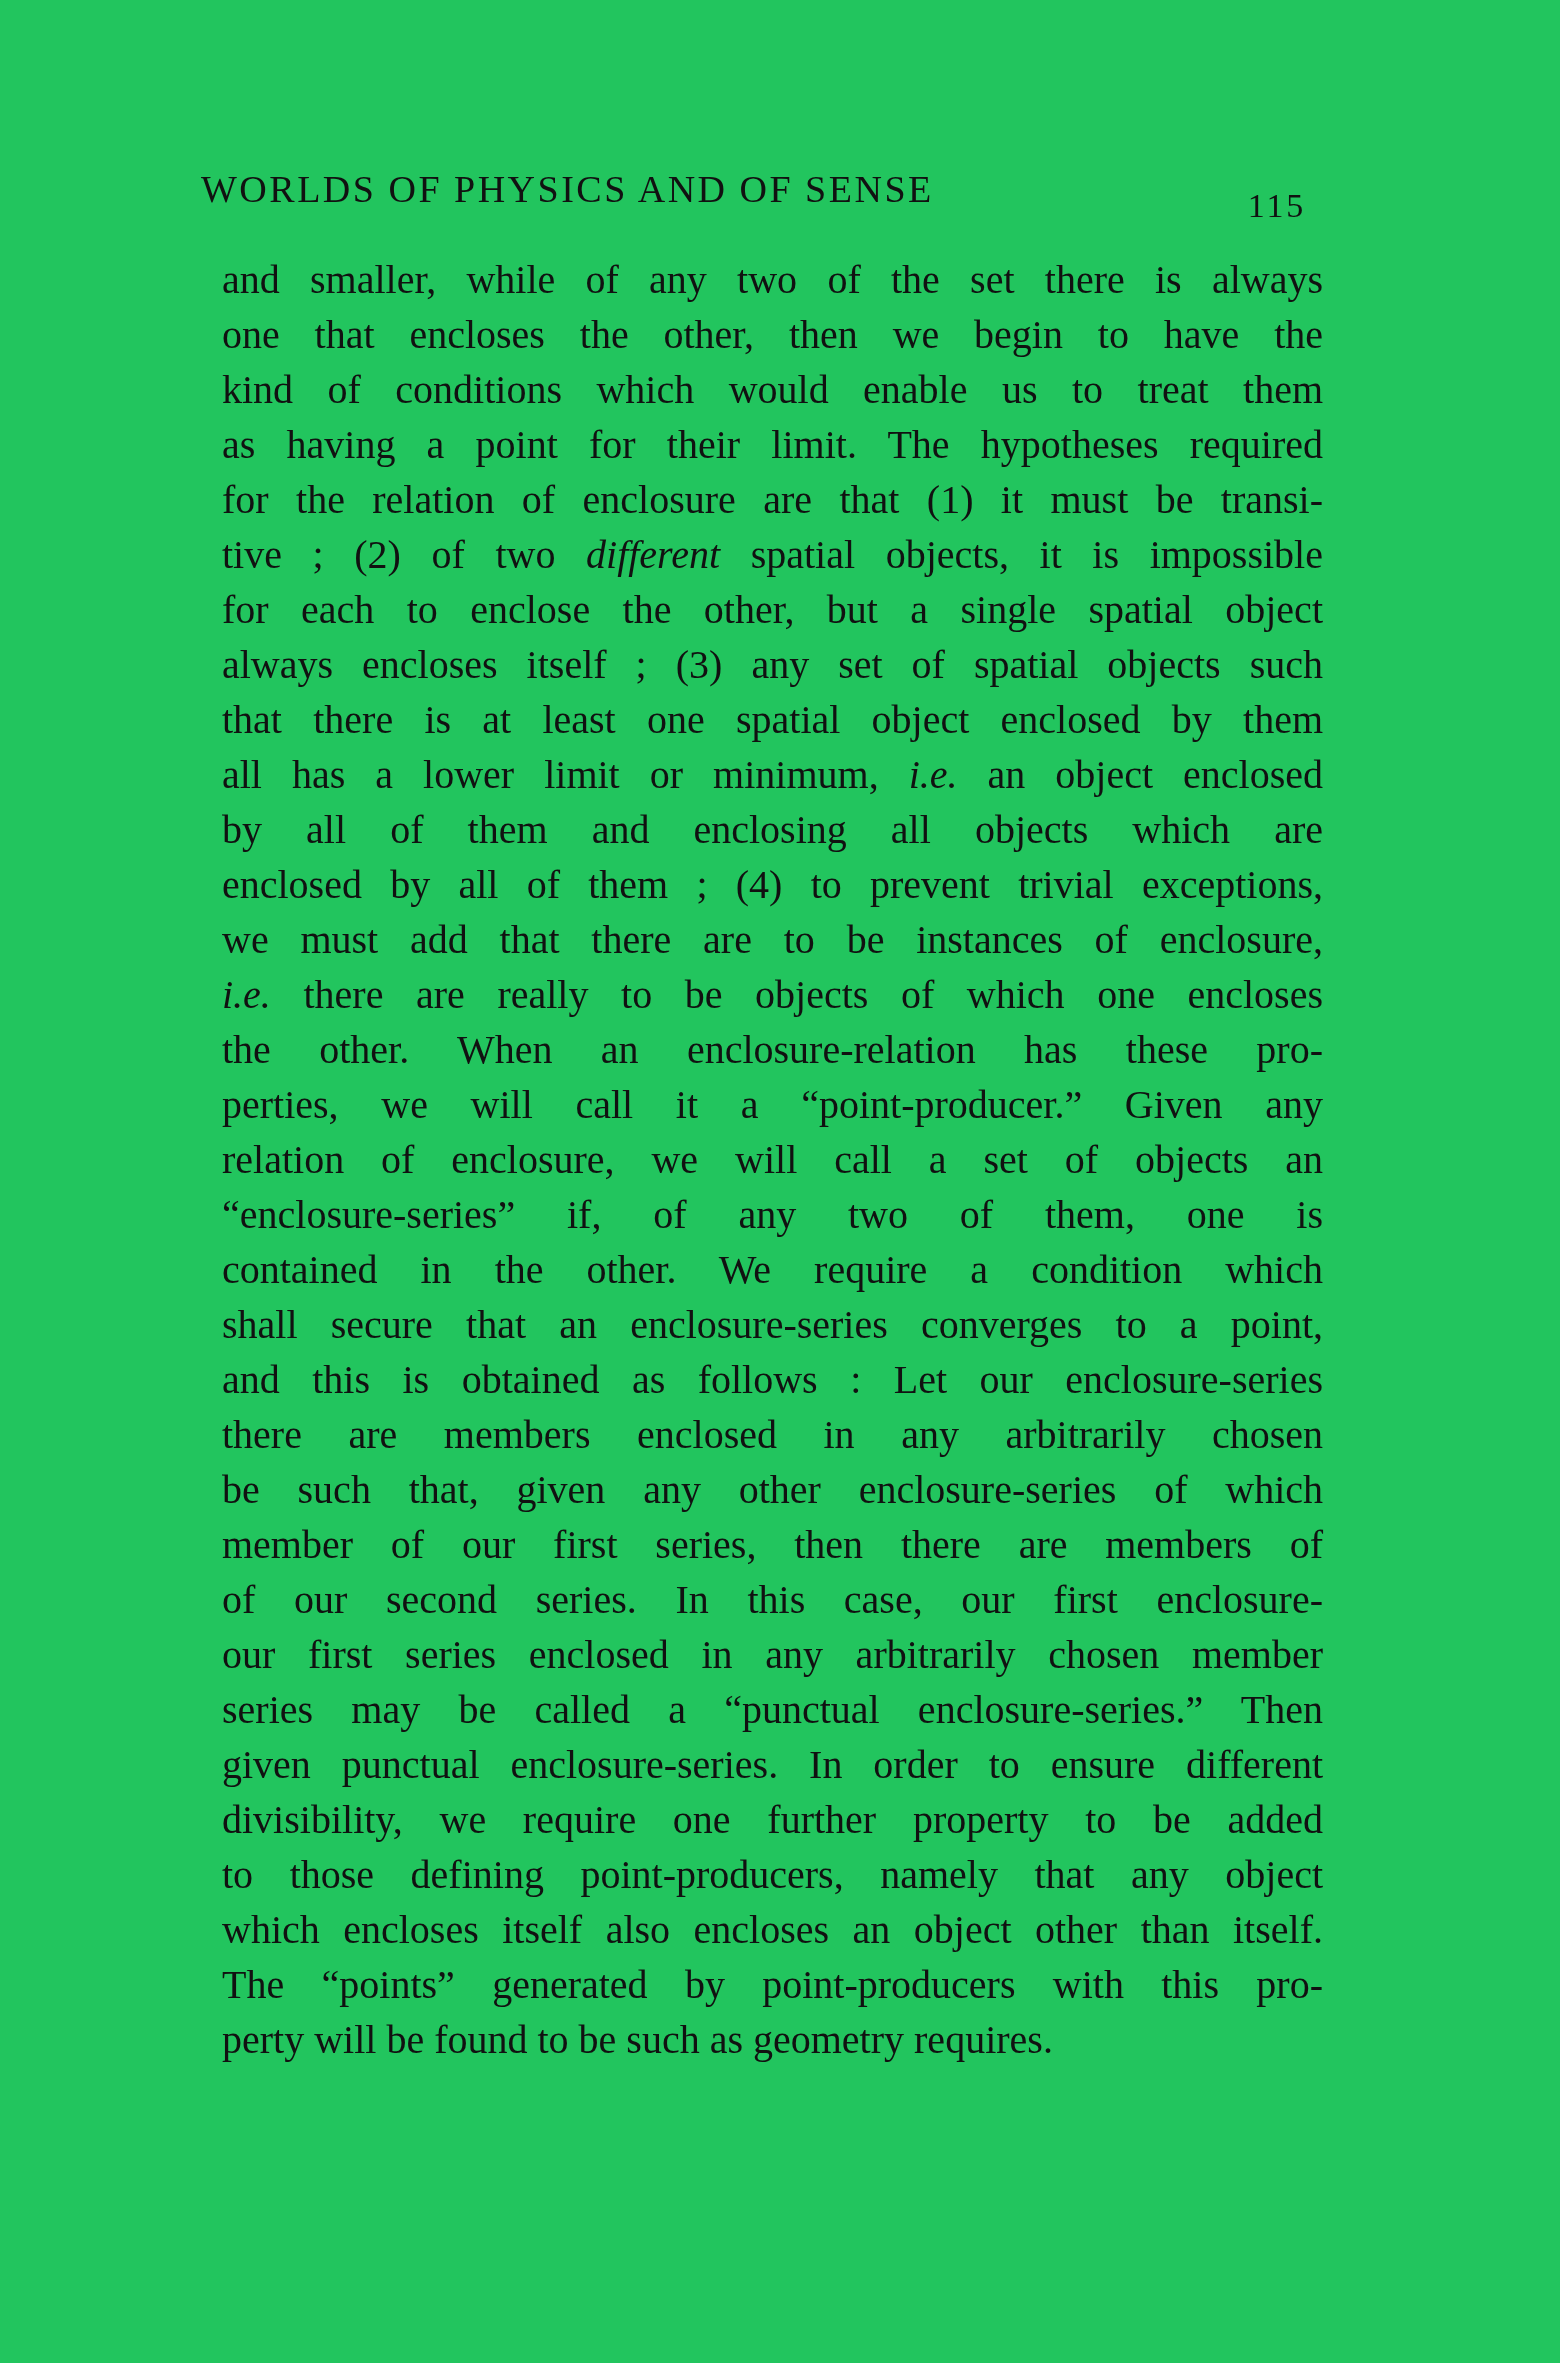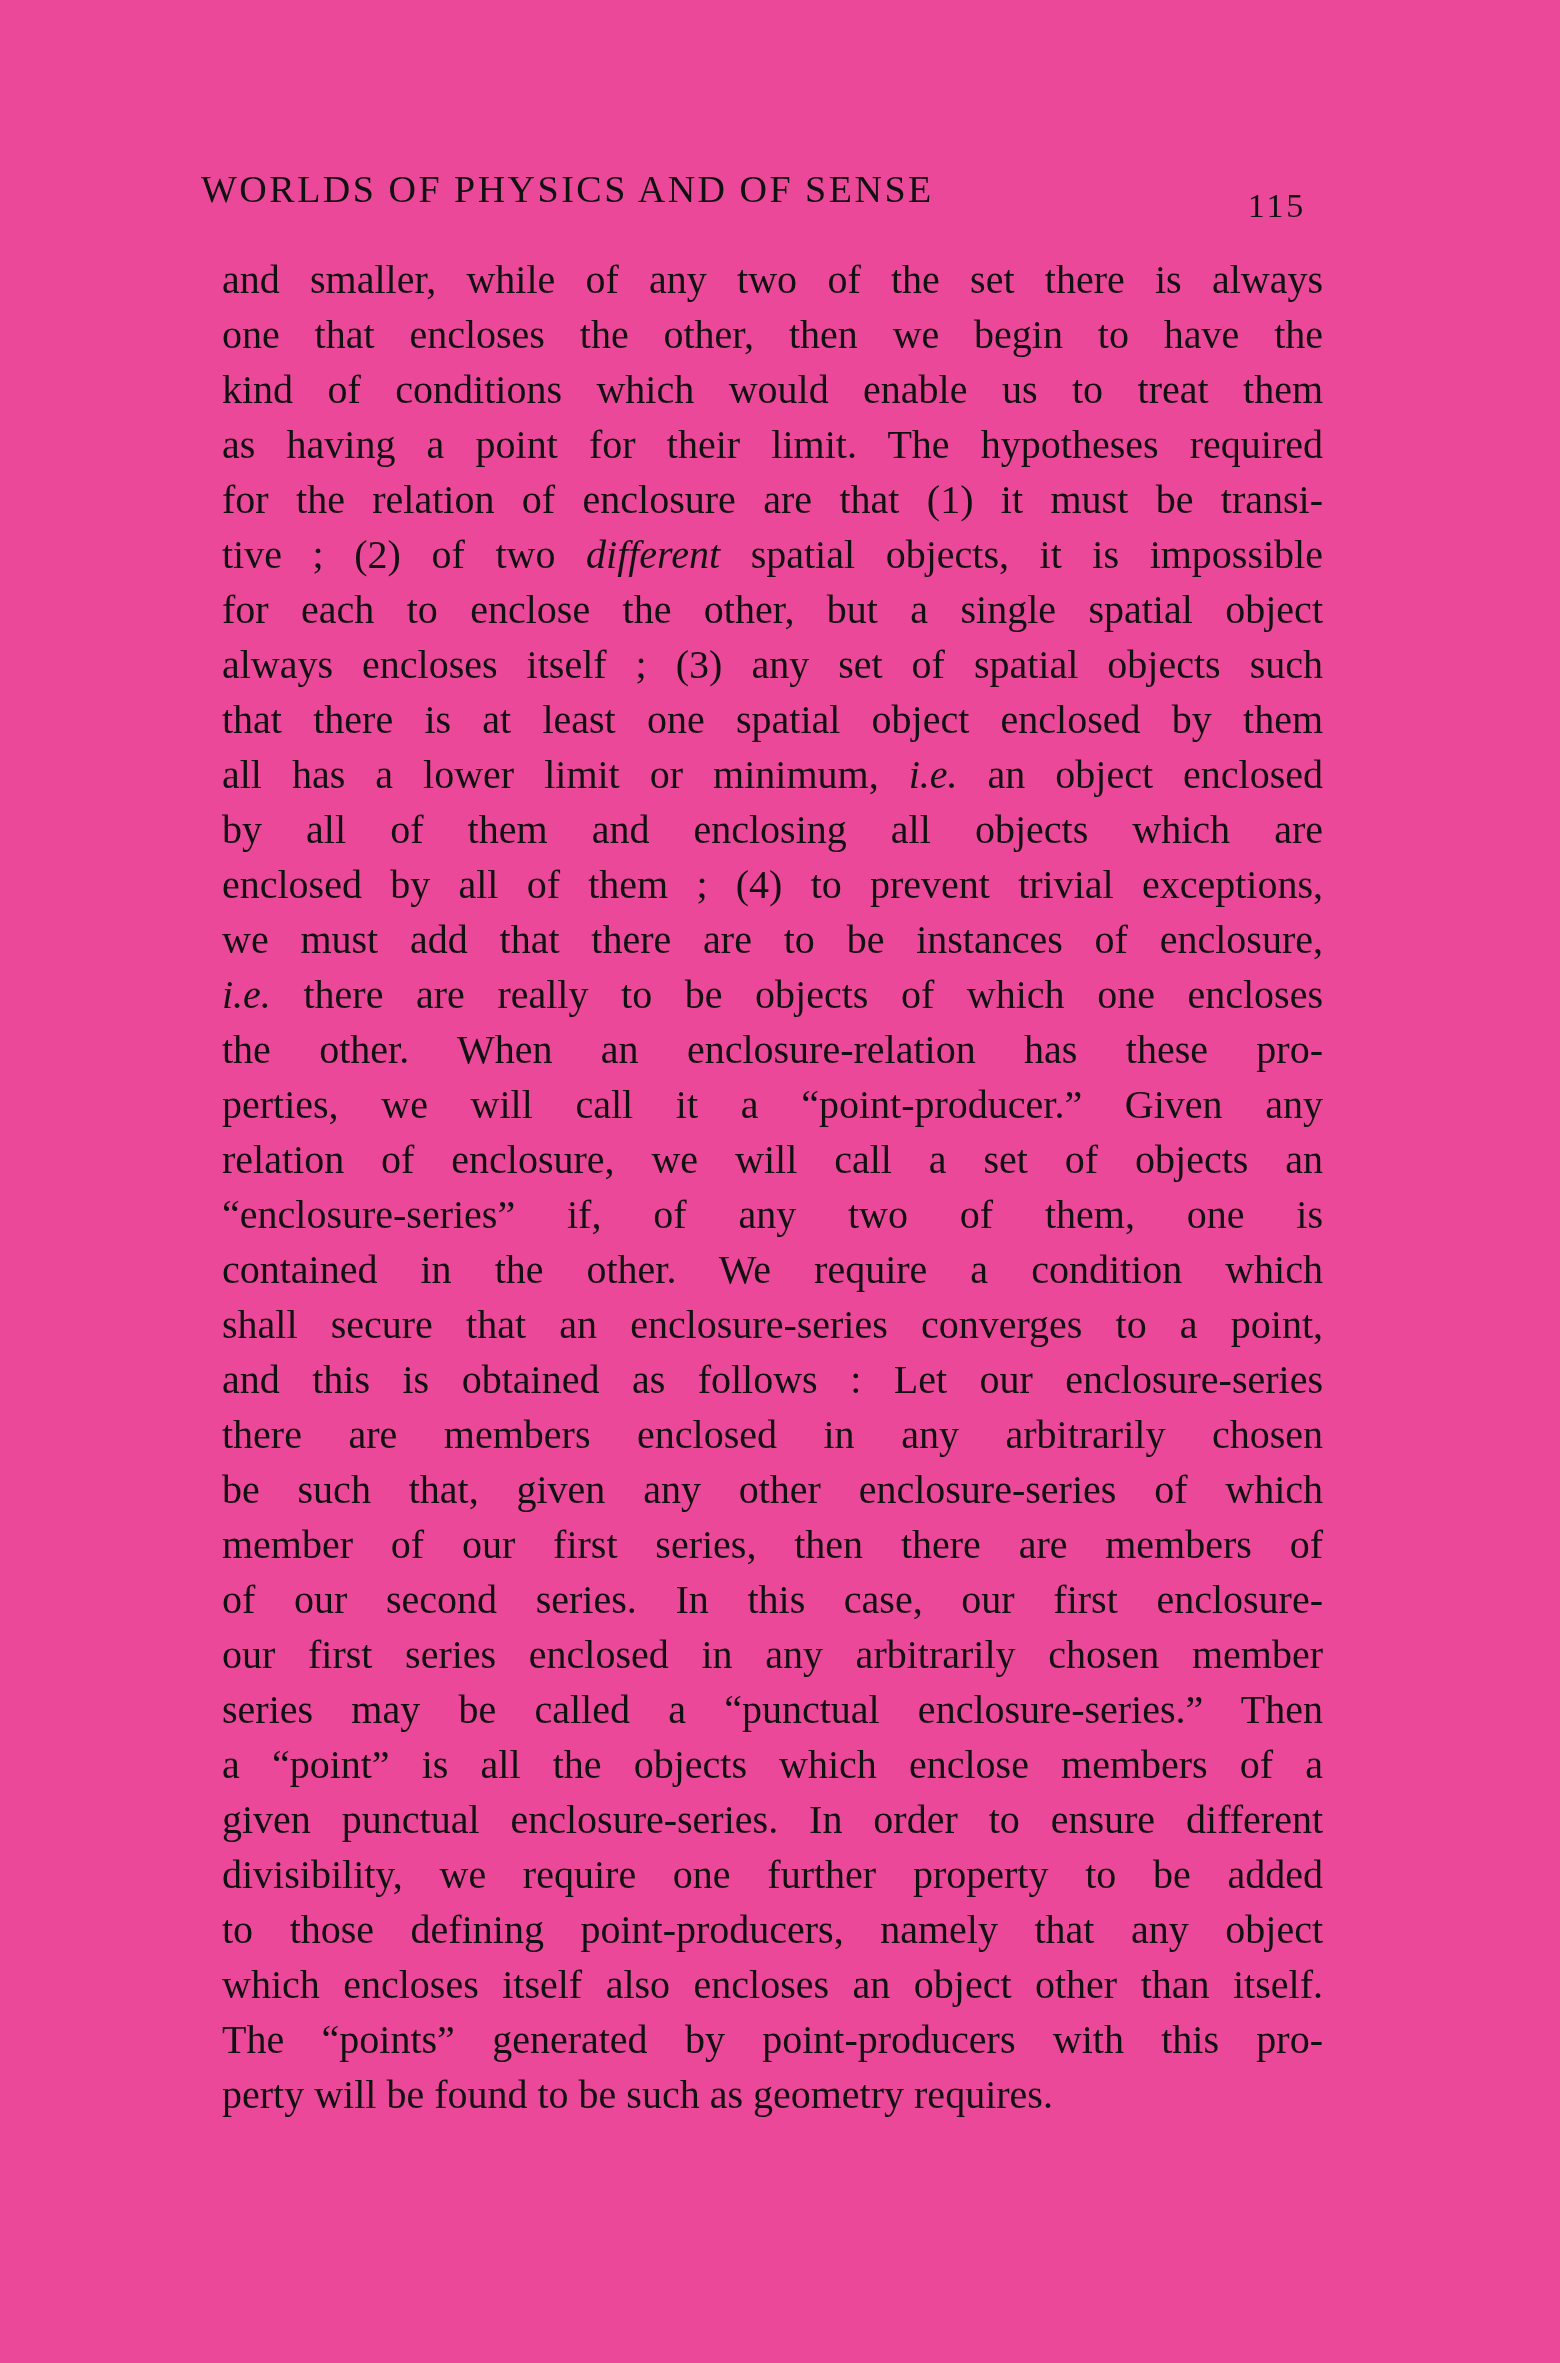--- a/index.html
+++ b/index.html
@@ -1,17 +1,17 @@
 <!DOCTYPE html>
 <html style="font-size:15px"><head>
 <meta charset="utf-8">
 <style>
   html, body { margin: 0; padding: 0; background: #ffffff; }
   body { width: 1561px; height: 2364px; position: relative; overflow: hidden; }
-  .page { position: absolute; left: 0; top: 0; width: 1561px; height: 2364px; background: #ec4899; }
+  .page { position: absolute; left: 0; top: 0; width: 1561px; height: 2364px; background: #22c55e; }
   .running-head {
     position: absolute; left: 201px; top: 163px; width: 1105px; height: 57px;
     font-family: "Liberation Serif", "DejaVu Serif", serif;
     color: #111;
   }
   .running-title {
     position: absolute; left: 0; top: 0;
     font-size: 38px; letter-spacing: 2.5px; line-height: 53px;
   }
   .folio {
@@ -59,21 +59,20 @@
       <span class="line"><span>“enclosure-series” if, of any two of them, one is</span></span>
       <span class="line"><span>contained in the other.  We require a condition which</span></span>
       <span class="line"><span>shall secure that an enclosure-series converges to a point,</span></span>
       <span class="line"><span>and this is obtained as follows : Let our enclosure-series</span></span>
       <span class="line"><span>there are members enclosed in any arbitrarily chosen</span></span>
       <span class="line"><span>be such that, given any other enclosure-series of which</span></span>
       <span class="line"><span>member of our first series, then there are members of</span></span>
       <span class="line"><span>of our second series.  In this case, our first enclosure-</span></span>
       <span class="line"><span>our first series enclosed in any arbitrarily chosen member</span></span>
       <span class="line"><span>series may be called a “punctual enclosure-series.”  Then</span></span>
-      <span class="line"><span>a “point” is all the objects which enclose members of a</span></span>
       <span class="line"><span>given punctual enclosure-series.  In order to ensure different</span></span>
       <span class="line"><span>divisibility, we require one further property to be added</span></span>
       <span class="line"><span>to those defining point-producers, namely that any object</span></span>
       <span class="line"><span>which encloses itself also encloses an object other than itself.</span></span>
       <span class="line"><span>The “points” generated by point-producers with this pro-</span></span>
       <span class="line last"><span>perty will be found to be such as geometry requires.</span></span>
     </div>
 </div>
 
 

